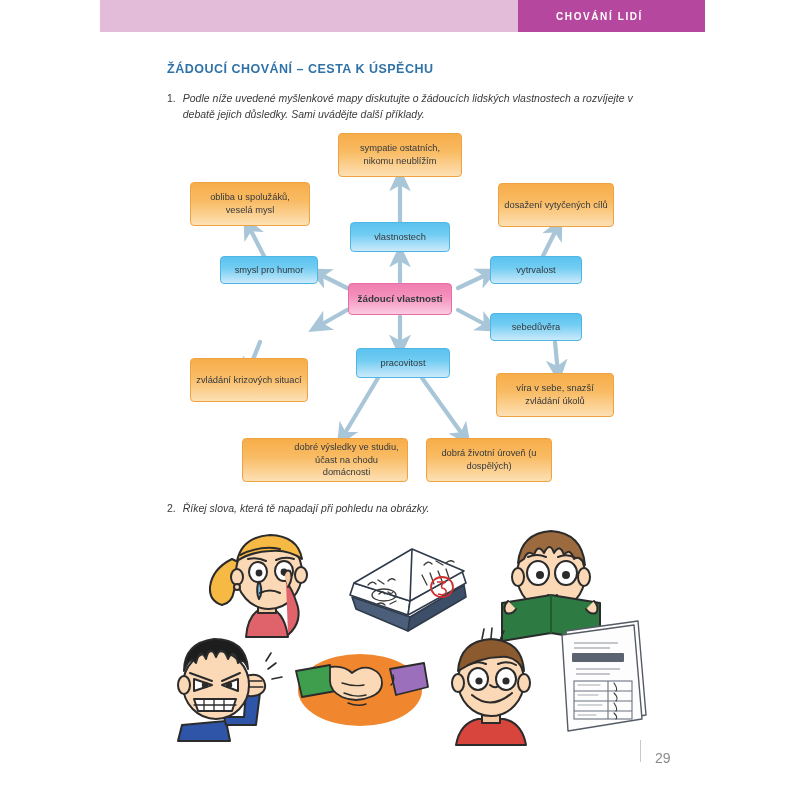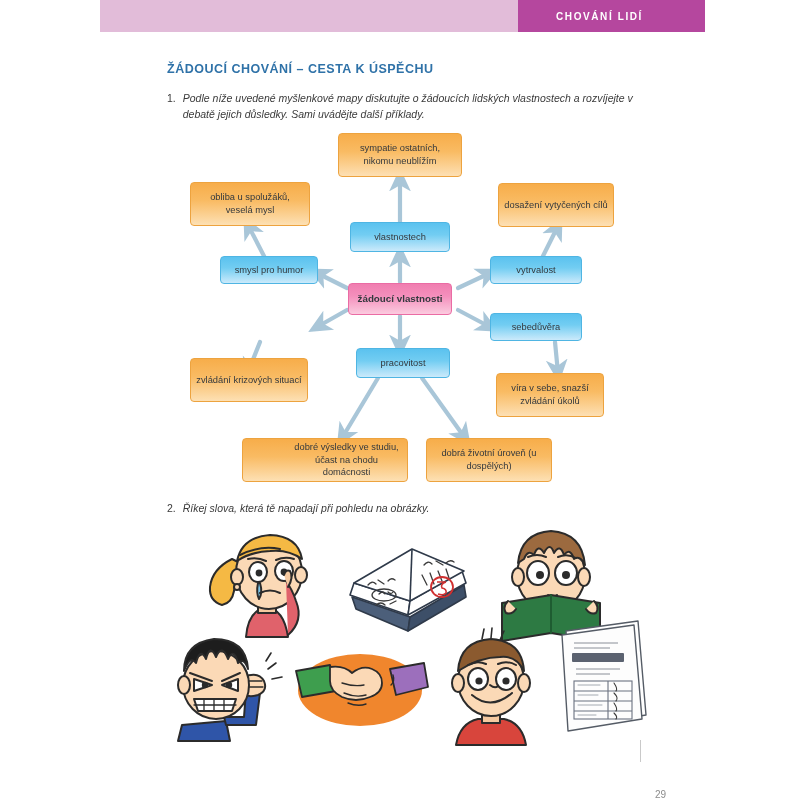--- a/index.html
+++ b/index.html
@@ -154,23 +154,23 @@
   #footer-rule {
     position: absolute;
     top: 740px;
     left: 640px;
     width: 1px;
     height: 22px;
     background: #c9c9c9;
   }
   #page-number {
     position: absolute;
-    top: 789px;
+    top: 750px;
     left: 655px;
-    font-size: 10px;
+    font-size: 14px;
     color: #8c8c8c;
   }
 </style>
 </head>
 <body>
 
 <div id="header-band">
   <div id="header-band-light"></div>
   <div id="header-band-dark"></div>
   <div id="header-title">CHOVÁNÍ LIDÍ</div>
@@ -226,21 +226,21 @@
   <div class="node blue" style="left:190px; top:92px; width:100px; height:30px;">vlastnostech</div>
   <div class="node blue" style="left:60px; top:126px; width:98px; height:28px;">smysl pro humor</div>
   <div class="node blue" style="left:196px; top:218px; width:94px; height:30px;">pracovitost</div>
   <div class="node blue" style="left:330px; top:126px; width:92px; height:28px;">vytrvalost</div>
   <div class="node blue" style="left:330px; top:183px; width:92px; height:28px;">sebedůvěra</div>
 
   <div class="node orange" style="left:178px; top:3px; width:124px; height:44px;">sympatie ostatních, nikomu neublížím</div>
   <div class="node orange" style="left:30px; top:52px; width:120px; height:44px;">obliba u spolužáků, veselá mysl</div>
   <div class="node orange" style="left:338px; top:53px; width:116px; height:44px;">dosažení vytyčených cílů</div>
   <div class="node orange" style="left:30px; top:228px; width:118px; height:44px;">zvládání krizových situací</div>
-  <div class="node orange" style="left:336px; top:243px; width:108px; height:44px;">víra v sebe, snazší zvládání úkolů</div>
+  <div class="node orange" style="left:336px; top:243px; width:118px; height:44px;">víra v sebe, snazší zvládání úkolů</div>
   <div class="node orange" style="left:82px; top:308px; width:166px; height:44px;padding-left:48px;">dobré výsledky ve studiu, účast na chodu domácnosti</div>
   <div class="node orange" style="left:266px; top:308px; width:126px; height:44px;">dobrá životní  úroveň (u dospělých)</div>
 </div>
 
 <div id="task2">
   <span id="task2-num">2.</span>
   <span id="task2-text">Říkej slova, která tě napadají při pohledu na obrázky.</span>
 </div>
 
 <div id="illustrations">

